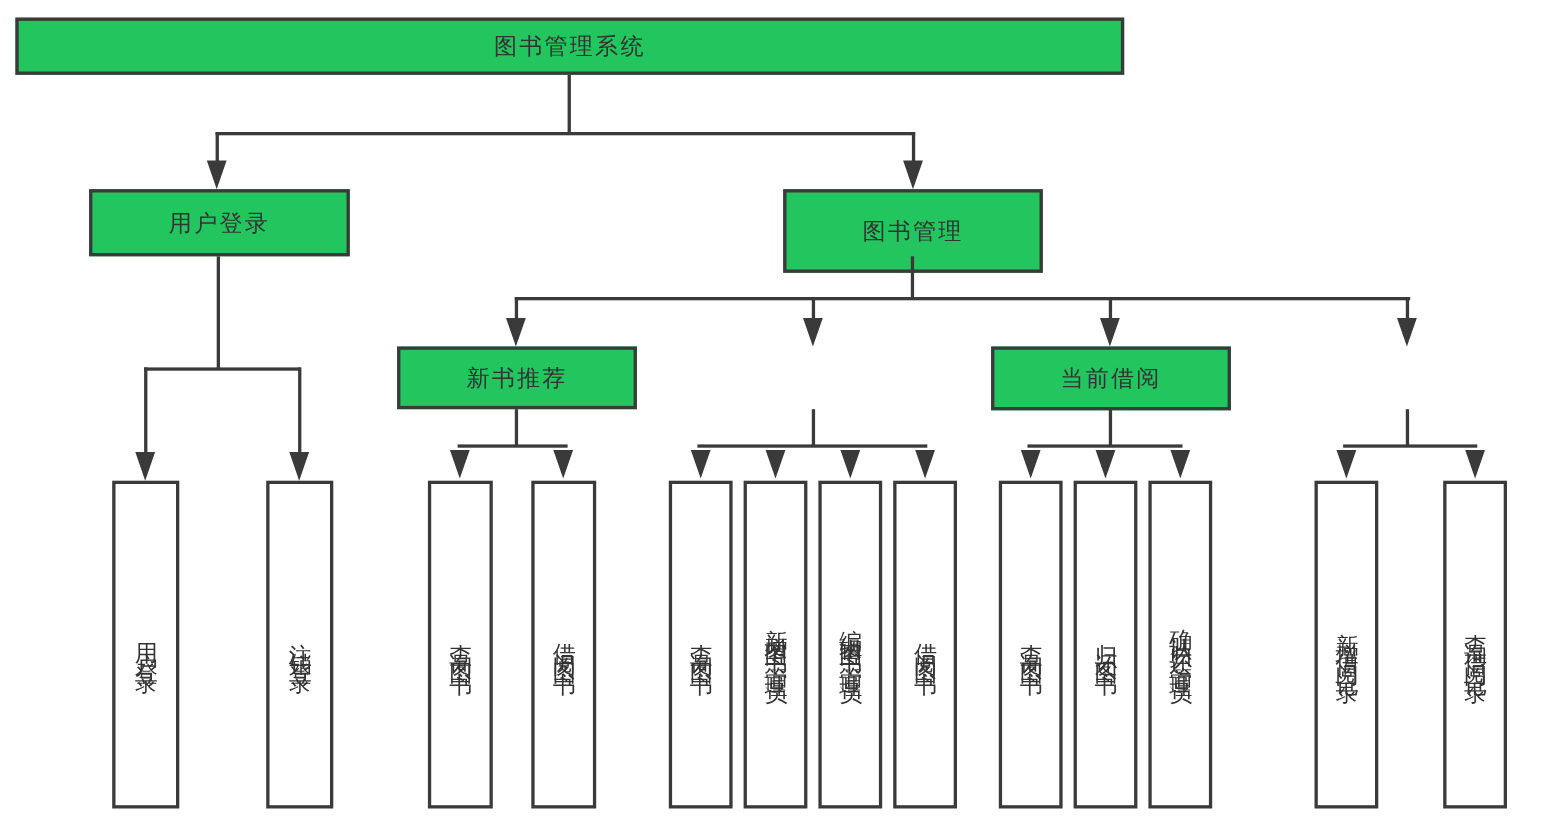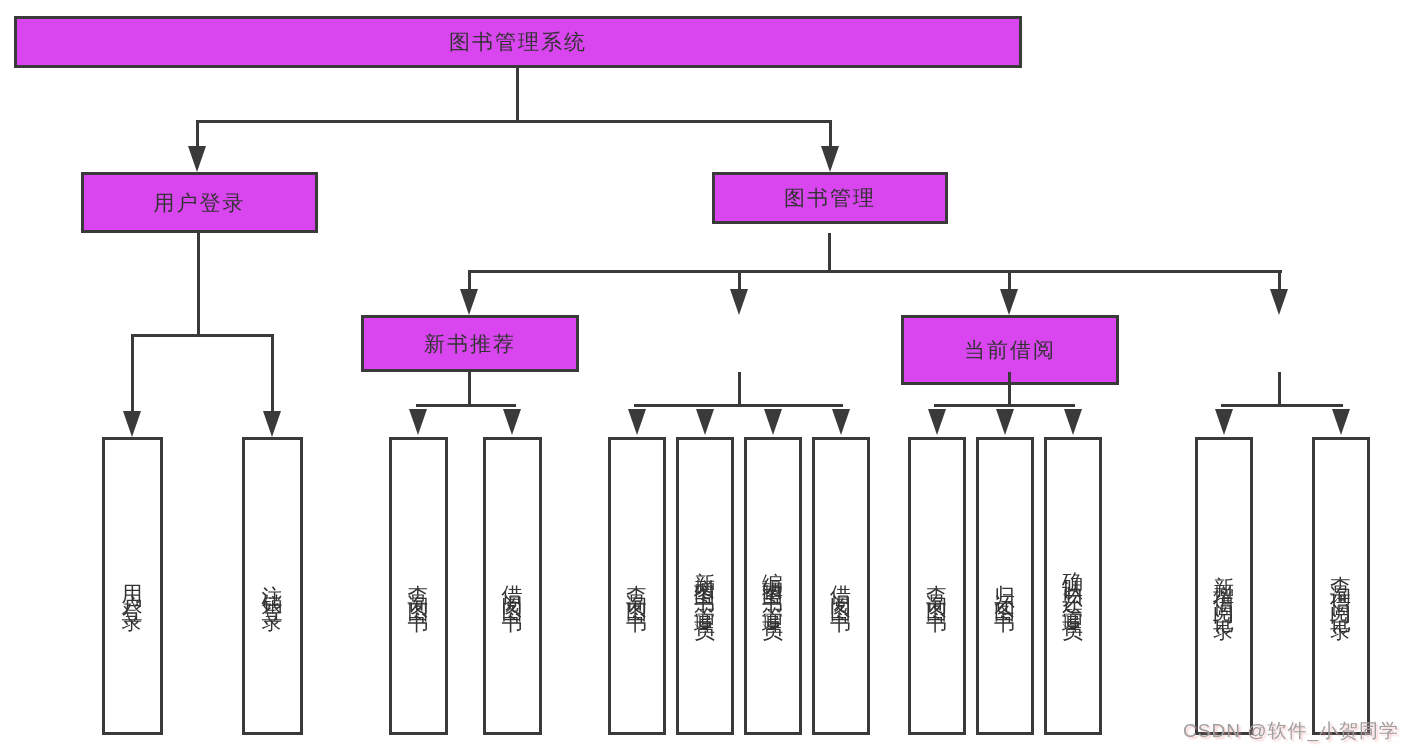--- a/index.html
+++ b/index.html
@@ -7,21 +7,21 @@
     position:relative;
     width:1405px;height:747px;
     background:#ffffff;
     font-family:"Liberation Sans","DejaVu Sans",sans-serif;
     color:#333333;
     overflow:hidden;
   }
   .node{
     position:absolute;
     box-sizing:border-box;
-    background:#d946ef;
+    background:#22c55e;
     border:3px solid #3a3a3a;
     display:flex;
     align-items:center;
     justify-content:center;
     font-size:21px;
     letter-spacing:2px;
     color:#333333;
   }
   .leaf{
     position:absolute;
@@ -57,24 +57,24 @@
   }
 </style>
 </head>
 <body>
 
 <div class="stage">
 
   <div class="node" style="left:14px;top:16px;width:1008px;height:52px;">图书管理系统</div>
 
   <div class="node" style="left:81px;top:172px;width:237px;height:61px;">用户登录</div>
-  <div class="node" style="left:712px;top:172px;width:236px;height:52px;">图书管理</div>
+  <div class="node" style="left:712px;top:172px;width:236px;height:76px;">图书管理</div>
 
   <div class="node" style="left:361px;top:315px;width:218px;height:57px;">新书推荐</div>
-  <div class="node" style="left:901px;top:315px;width:218px;height:70px;">当前借阅</div>
+  <div class="node" style="left:901px;top:315px;width:218px;height:58px;">当前借阅</div>
 
   <div class="leaf" style="left:102px;top:437px;width:61px;height:298px;">用户登录</div>
   <div class="leaf" style="left:242px;top:437px;width:61px;height:298px;">注销登录</div>
 
   <div class="leaf" style="left:389px;top:437px;width:59px;height:298px;">查询图书</div>
   <div class="leaf" style="left:483px;top:437px;width:59px;height:298px;">借阅图书</div>
 
   <div class="leaf" style="left:608px;top:437px;width:58px;height:298px;">查询图书</div>
   <div class="leaf" style="left:676px;top:437px;width:58px;height:298px;letter-spacing:7px;">新增图书（管理员）</div>
   <div class="leaf" style="left:744px;top:437px;width:58px;height:298px;letter-spacing:7px;">编辑图书（管理员）</div>
@@ -128,15 +128,14 @@
   <div class="ln" style="left:934px;top:404px;width:141px;height:3px;"></div>
   <div class="ar" style="left:928px;top:409px;"></div>
   <div class="ar" style="left:996px;top:409px;"></div>
   <div class="ar" style="left:1064px;top:409px;"></div>
 
   <div class="ln" style="left:1278px;top:372px;width:3px;height:34px;"></div>
   <div class="ln" style="left:1221px;top:404px;width:122px;height:3px;"></div>
   <div class="ar" style="left:1215px;top:409px;"></div>
   <div class="ar" style="left:1332px;top:409px;"></div>
 
-  <div class="watermark">CSDN @软件_小贺同学</div>
 
 </div>
 
 </body></html>

